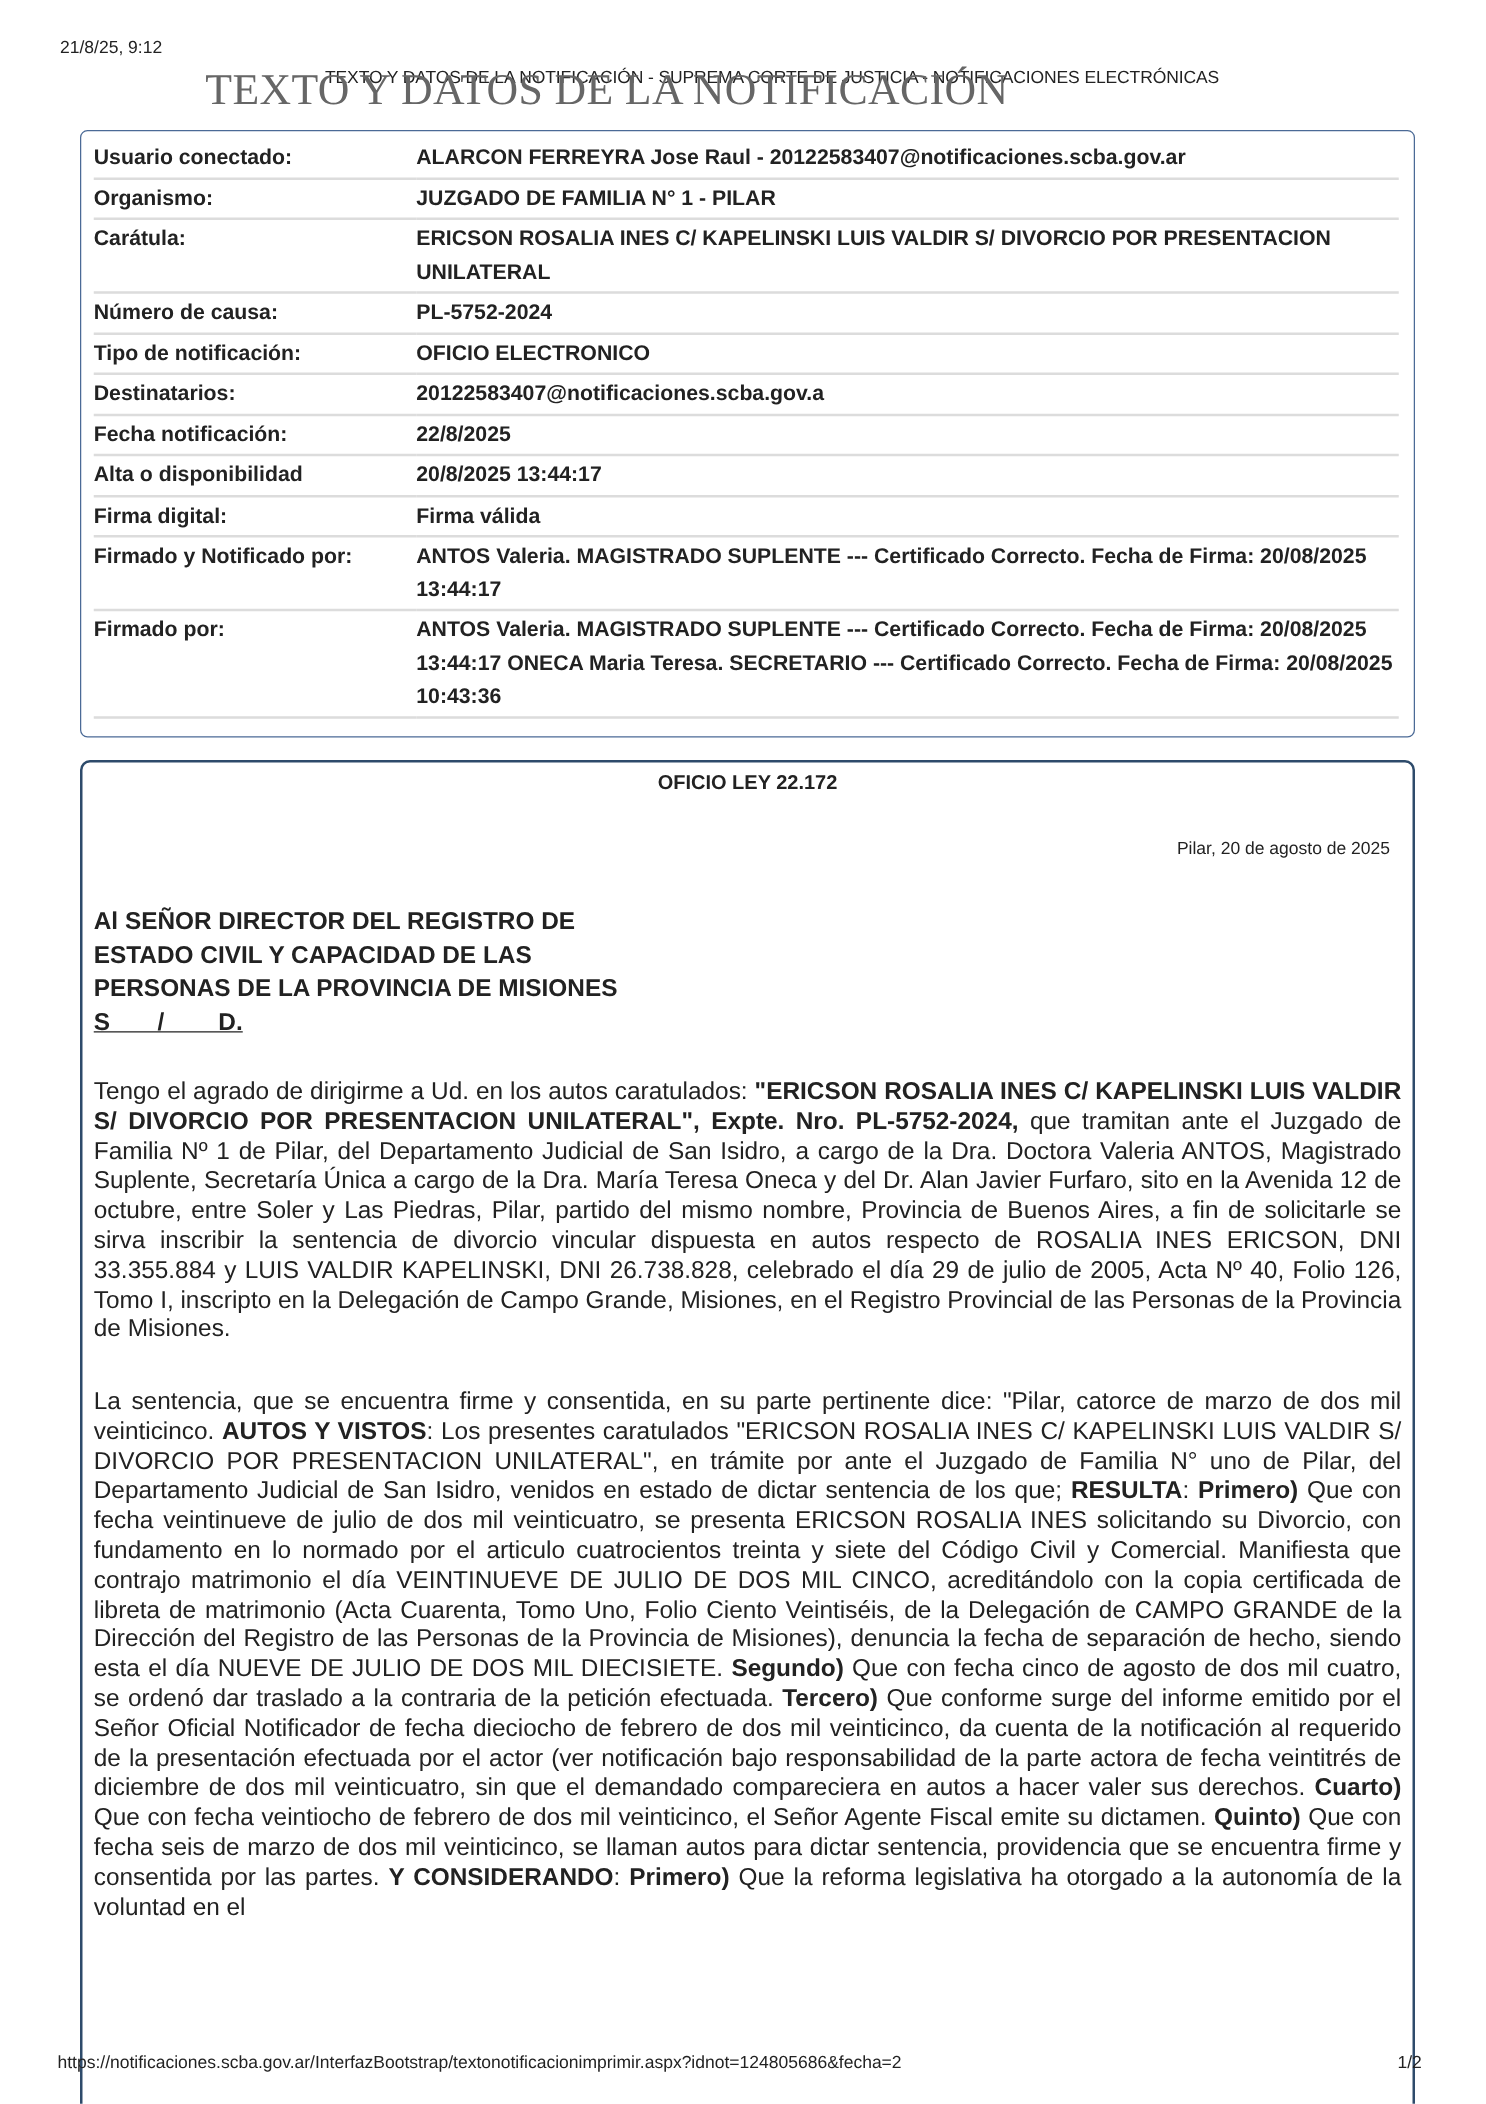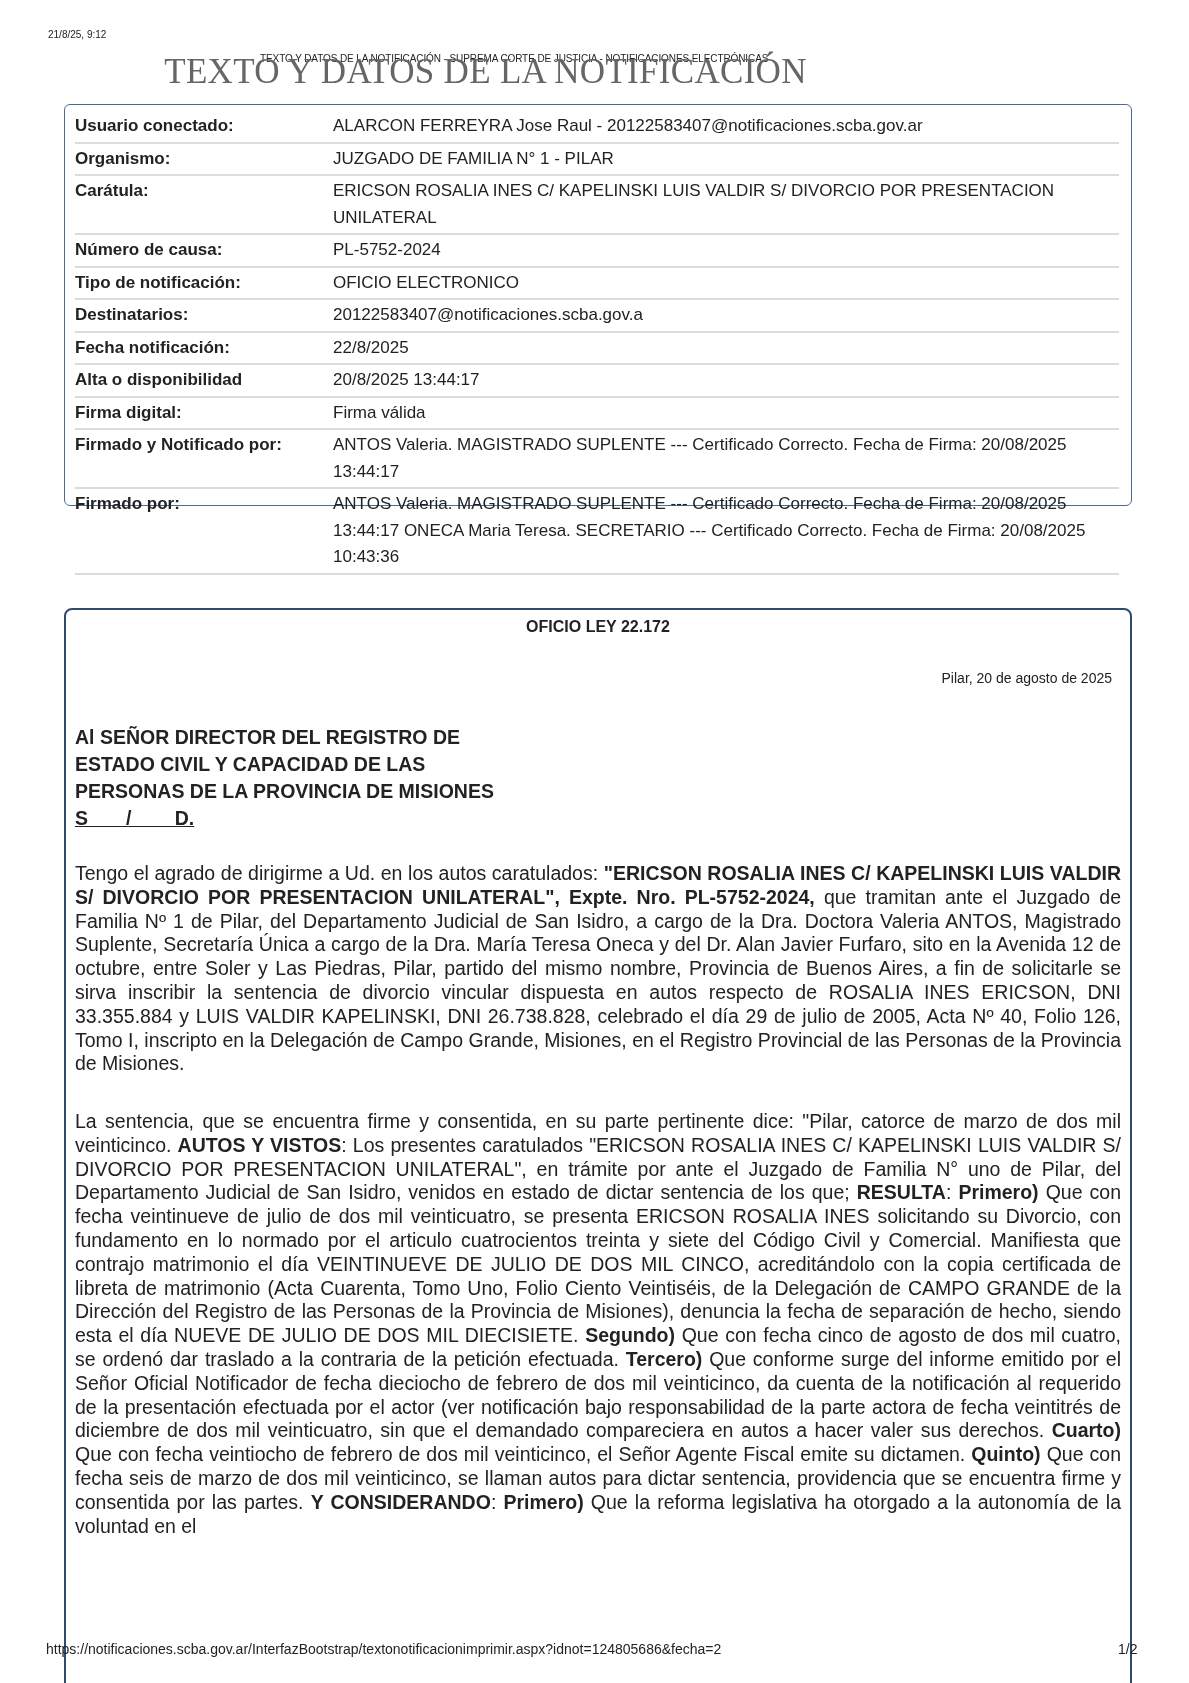--- a/index.html
+++ b/index.html
@@ -1,26 +1,26 @@
 <!DOCTYPE html>
 <html><head>
 <meta charset="utf-8">
 <style>
   html, body { margin: 0; padding: 0; background: #ffffff; }
   body { width: 1189px; height: 1683px; position: relative; overflow: hidden; font-family: "Liberation Sans", sans-serif; color: #222; }
-  .print-header { position: absolute; top: 29px; left: 0; width: 1189px; height: 20px; font-size: 10px; color: #222; }
+  .print-header { position: absolute; top: 29px; left: 0; width: 1189px; height: 20px; font-size: 14px; color: #222; }
   .print-header .date { position: absolute; left: 48px; top: 0; }
   .print-header .doc-title { position: absolute; left: 260px; top: 0; letter-spacing: -0.1px; margin-top: 24px; }
   .page-title { position: absolute; top: 52px; left: 0; width: 971px; text-align: center; font-family: "Liberation Serif", serif; font-size: 35px; color: #666; letter-spacing: 0.3px; }
 
-  .info-panel { position: absolute; left: 64px; top: 104px; width: 1068px; height: 402px; border: 1.5px solid #4b6a96; border-radius: 6px; box-sizing: border-box; }
+  .info-panel { position: absolute; left: 64px; top: 104px; width: 1068px; height: 486px; border: 1.5px solid #4b6a96; border-radius: 6px; box-sizing: border-box; }
   .info-table { position: absolute; left: 10px; top: 6px; width: 1044px; border-collapse: collapse; }
   .info-table td { vertical-align: top; font-size: 17px; line-height: 26.5px; padding: 2px 0 2px 0; border-bottom: 2px solid #dcdcdc; }
   .info-table td.label { font-weight: bold; width: 258px; color: #222; }
-  .info-table td.value { color: #222; }
+  .info-table td.value { color: #222; font-weight: bold; }
 
   .oficio-panel { position: absolute; left: 64px; top: 608px; width: 1068px; height: 1100px; border: 2.5px solid #2e4b6b; border-radius: 8px; box-sizing: border-box; }
   .oficio-title { position: absolute; top: 8px; left: 0; width: 100%; text-align: center; font-weight: bold; font-size: 16px; }
   .place-date { position: absolute; top: 60px; right: 18px; font-size: 14px; }
   .addressee { position: absolute; top: 114px; left: 9px; font-weight: bold; font-size: 19.5px; line-height: 27px; }
   .addressee .sd { text-decoration: underline; white-space: pre; }
   .para { position: absolute; left: 9px; width: 1046px; font-size: 19.5px; line-height: 23.8px; text-align: justify; }
   .para1 { top: 252px; }
   .para2 { top: 500px; }
   .para b { font-weight: bold; }

